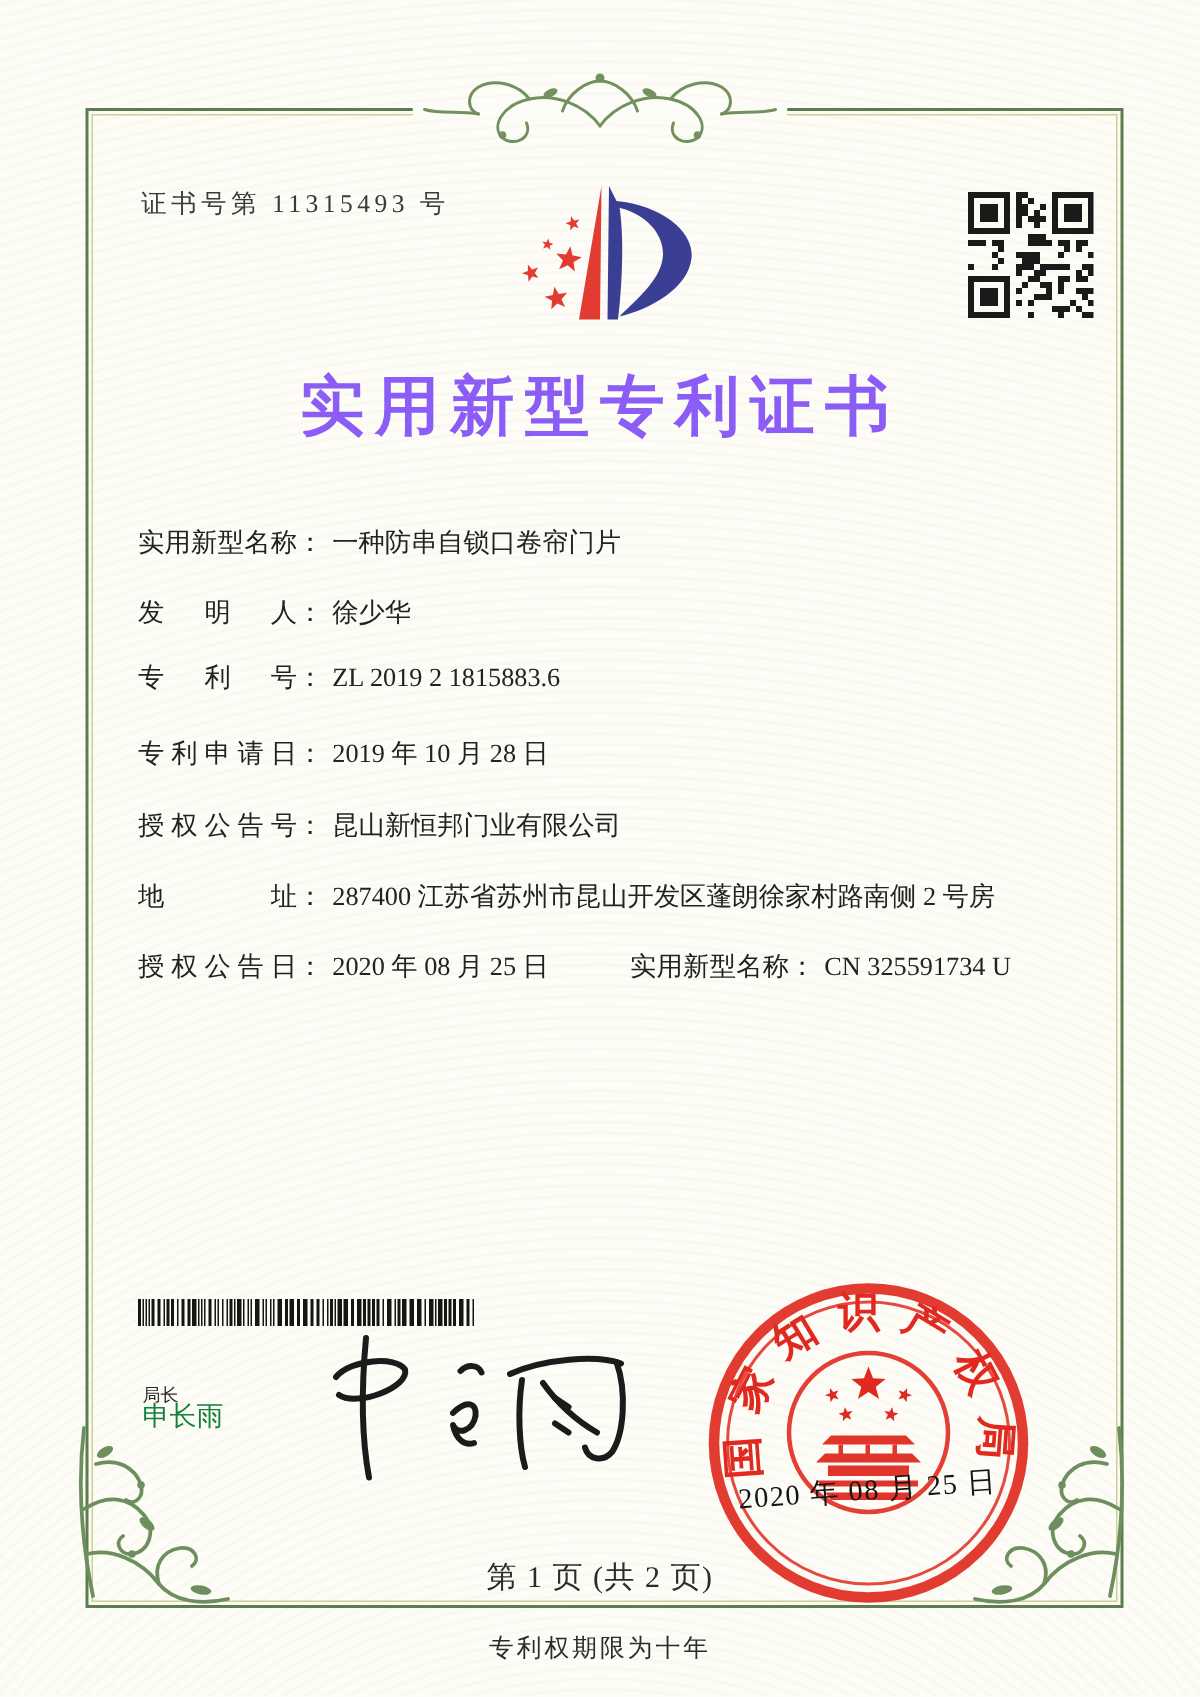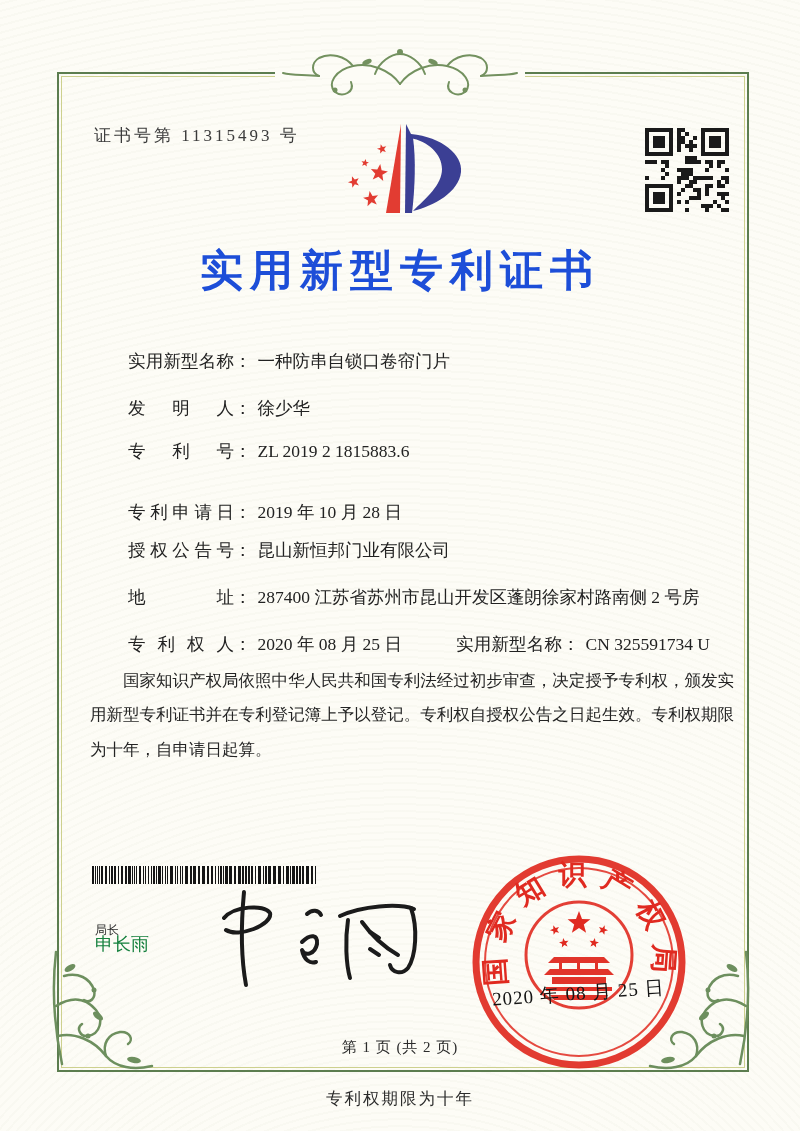--- a/index.html
+++ b/index.html
@@ -30,28 +30,28 @@
     position:absolute;left:94px;top:124px;
     font-size:17px;letter-spacing:3px;color:#3a3a3a;
   }
   
   .logo{position:absolute;left:330px;top:110px;width:160px;height:120px;}
   
   .qr{position:absolute;left:645px;top:128px;width:84px;height:84px;}
   
   .title{
     position:absolute;left:0;right:0;top:242px;text-align:center;
-    font-size:43px;font-weight:700;letter-spacing:7px;color:#1d4ed8;
-  }
-  
-  .row{position:absolute;left:92px;font-size:17.5px;color:#222;white-space:nowrap;margin-left:36px;}
+    font-size:43px;font-weight:700;letter-spacing:7px;color:#8b5cf6;
+  }
+  
+  .row{position:absolute;left:92px;font-size:17.5px;color:#222;white-space:nowrap;}
   .row .lbl{display:inline-block;width:106px;text-align:justify;text-align-last:justify;}
   .row .colon{display:inline-block;margin-right:6px;}
   .row-1{top:349px}.row-2{top:396px}.row-3{top:439px}
-  .row-4{top:500px}.row-5{top:538px}.row-6{top:585px}.row-7{top:632px}
+  .row-4{top:490px}.row-5{top:538px}.row-6{top:585px}.row-7{top:632px}
   .row .group2{position:absolute;left:328px;top:0;white-space:nowrap;}
   
   .body-text{position:absolute;left:90px;top:664px;width:644px;}
   .body-text p{margin:0;text-indent:2em;font-size:16.5px;line-height:2.08;color:#242424;text-align:justify;}
   
   .barcode{position:absolute;left:92px;top:866px;width:224px;height:18px;font-size:0;white-space:nowrap;overflow:hidden;}
   .barcode span{display:inline-block;height:18px;vertical-align:top;}
   .bar-b{background:#151515;}
   .bar-w{background:transparent;}
   
@@ -59,21 +59,21 @@
   .signer-name{position:absolute;left:95px;top:932px;font-size:18px;color:#15803d;font-family:"Liberation Sans","DejaVu Sans",sans-serif;}
   .signature{position:absolute;left:212px;top:886px;width:215px;height:105px;}
   
   .seal{position:absolute;left:460px;top:843px;width:238px;height:238px;}
   .seal-date{
     position:absolute;left:492px;top:980px;width:190px;
     font-size:19px;color:#141414;transform:rotate(-4deg);
     letter-spacing:1px;white-space:nowrap;
   }
   
-  .page-info{position:absolute;left:0;right:0;top:1038px;text-align:center;font-size:15px;color:#2b2b2b;letter-spacing:1px;}
+  .page-info{position:absolute;left:0;right:0;top:1038px;text-align:center;font-size:20px;color:#2b2b2b;letter-spacing:1px;}
   .back-note{position:absolute;left:0;right:0;top:1088px;text-align:center;font-size:16.5px;color:#2b2b2b;letter-spacing:2px;}
 </style>
 </head>
 <body>
 
 <div class="paper-texture"></div>
 
 <div class="frame-outer">
   <div class="frame-inner"></div>
 </div>
@@ -275,28 +275,27 @@
 <div class="row row-4">
   <span class="lbl">专利申请日</span><span class="colon">：</span><span>2019 年 10 月 28 日</span>
 </div>
 <div class="row row-5">
   <span class="lbl">授权公告号</span><span class="colon">：</span><span>昆山新恒邦门业有限公司</span>
 </div>
 <div class="row row-6">
   <span class="lbl">地址</span><span class="colon">：</span><span>287400 江苏省苏州市昆山开发区蓬朗徐家村路南侧 2 号房</span>
 </div>
 <div class="row row-7">
-  <span class="lbl">专利权人</span><span class="colon">：</span><span>2020 年 08 月 25 日</span>
+  <span class="lbl">授权公告日</span><span class="colon">：</span><span>2020 年 08 月 25 日</span>
   <span class="group2">
     <span class="lbl">实用新型名称</span><span class="colon">：</span><span>CN 325591734 U</span>
   </span>
 </div>
 
 <div class="body-text">
-  <p>国家知识产权局依照中华人民共和国专利法经过初步审查，决定授予专利权，颁发实用新型专利证书并在专利登记簿上予以登记。专利权自授权公告之日起生效。专利权期限为十年，自申请日起算。</p>
 </div>
 
 <div class="barcode" id="barcode"><span class="bar-b" style="width: 2px;"></span><span class="bar-w" style="width: 1px;"></span><span class="bar-b" style="width: 1px;"></span><span class="bar-w" style="width: 1px;"></span><span class="bar-b" style="width: 1px;"></span><span class="bar-w" style="width: 1px;"></span><span class="bar-b" style="width: 1px;"></span><span class="bar-w" style="width: 1px;"></span><span class="bar-b" style="width: 2px;"></span><span class="bar-w" style="width: 2px;"></span><span class="bar-b" style="width: 2px;"></span><span class="bar-w" style="width: 2px;"></span><span class="bar-b" style="width: 1px;"></span><span class="bar-w" style="width: 1px;"></span><span class="bar-b" style="width: 2px;"></span><span class="bar-w" style="width: 1px;"></span><span class="bar-b" style="width: 2px;"></span><span class="bar-w" style="width: 2px;"></span><span class="bar-b" style="width: 1px;"></span><span class="bar-w" style="width: 2px;"></span><span class="bar-b" style="width: 2px;"></span><span class="bar-w" style="width: 2px;"></span><span class="bar-b" style="width: 2px;"></span><span class="bar-w" style="width: 1px;"></span><span class="bar-b" style="width: 3px;"></span><span class="bar-w" style="width: 1px;"></span><span class="bar-b" style="width: 1px;"></span><span class="bar-w" style="width: 1px;"></span><span class="bar-b" style="width: 1px;"></span><span class="bar-w" style="width: 1px;"></span><span class="bar-b" style="width: 1px;"></span><span class="bar-w" style="width: 2px;"></span><span class="bar-b" style="width: 2px;"></span><span class="bar-w" style="width: 2px;"></span><span class="bar-b" style="width: 1px;"></span><span class="bar-w" style="width: 1px;"></span><span class="bar-b" style="width: 1px;"></span><span class="bar-w" style="width: 2px;"></span><span class="bar-b" style="width: 1px;"></span><span class="bar-w" style="width: 2px;"></span><span class="bar-b" style="width: 1px;"></span><span class="bar-w" style="width: 1px;"></span><span class="bar-b" style="width: 2px;"></span><span class="bar-w" style="width: 1px;"></span><span class="bar-b" style="width: 1px;"></span><span class="bar-w" style="width: 1px;"></span><span class="bar-b" style="width: 3px;"></span><span class="bar-w" style="width: 1px;"></span><span class="bar-b" style="width: 1px;"></span><span class="bar-w" style="width: 2px;"></span><span class="bar-b" style="width: 1px;"></span><span class="bar-w" style="width: 1px;"></span><span class="bar-b" style="width: 1px;"></span><span class="bar-w" style="width: 2px;"></span><span class="bar-b" style="width: 3px;"></span><span class="bar-w" style="width: 2px;"></span><span class="bar-b" style="width: 1px;"></span><span class="bar-w" style="width: 1px;"></span><span class="bar-b" style="width: 1px;"></span><span class="bar-w" style="width: 2px;"></span><span class="bar-b" style="width: 1px;"></span><span class="bar-w" style="width: 1px;"></span><span class="bar-b" style="width: 1px;"></span><span class="bar-w" style="width: 2px;"></span><span class="bar-b" style="width: 3px;"></span><span class="bar-w" style="width: 2px;"></span><span class="bar-b" style="width: 2px;"></span><span class="bar-w" style="width: 1px;"></span><span class="bar-b" style="width: 3px;"></span><span class="bar-w" style="width: 2px;"></span><span class="bar-b" style="width: 2px;"></span><span class="bar-w" style="width: 2px;"></span><span class="bar-b" style="width: 3px;"></span><span class="bar-w" style="width: 2px;"></span><span class="bar-b" style="width: 2px;"></span><span class="bar-w" style="width: 2px;"></span><span class="bar-b" style="width: 2px;"></span><span class="bar-w" style="width: 2px;"></span><span class="bar-b" style="width: 1px;"></span><span class="bar-w" style="width: 2px;"></span><span class="bar-b" style="width: 1px;"></span><span class="bar-w" style="width: 1px;"></span><span class="bar-b" style="width: 2px;"></span><span class="bar-w" style="width: 1px;"></span><span class="bar-b" style="width: 1px;"></span><span class="bar-w" style="width: 1px;"></span><span class="bar-b" style="width: 3px;"></span><span class="bar-w" style="width: 1px;"></span><span class="bar-b" style="width: 3px;"></span><span class="bar-w" style="width: 2px;"></span><span class="bar-b" style="width: 2px;"></span><span class="bar-w" style="width: 2px;"></span><span class="bar-b" style="width: 3px;"></span><span class="bar-w" style="width: 1px;"></span><span class="bar-b" style="width: 2px;"></span><span class="bar-w" style="width: 1px;"></span><span class="bar-b" style="width: 2px;"></span><span class="bar-w" style="width: 1px;"></span><span class="bar-b" style="width: 2px;"></span><span class="bar-w" style="width: 1px;"></span><span class="bar-b" style="width: 2px;"></span><span class="bar-w" style="width: 2px;"></span><span class="bar-b" style="width: 1px;"></span><span class="bar-w" style="width: 2px;"></span><span class="bar-b" style="width: 3px;"></span><span class="bar-w" style="width: 2px;"></span><span class="bar-b" style="width: 1px;"></span><span class="bar-w" style="width: 1px;"></span><span class="bar-b" style="width: 2px;"></span><span class="bar-w" style="width: 1px;"></span><span class="bar-b" style="width: 3px;"></span><span class="bar-w" style="width: 2px;"></span><span class="bar-b" style="width: 3px;"></span><span class="bar-w" style="width: 2px;"></span><span class="bar-b" style="width: 3px;"></span><span class="bar-w" style="width: 2px;"></span><span class="bar-b" style="width: 1px;"></span><span class="bar-w" style="width: 2px;"></span><span class="bar-b" style="width: 3px;"></span><span class="bar-w" style="width: 1px;"></span><span class="bar-b" style="width: 1px;"></span><span class="bar-w" style="width: 1px;"></span><span class="bar-b" style="width: 3px;"></span><span class="bar-w" style="width: 1px;"></span><span class="bar-b" style="width: 2px;"></span><span class="bar-w" style="width: 1px;"></span><span class="bar-b" style="width: 2px;"></span><span class="bar-w" style="width: 1px;"></span><span class="bar-b" style="width: 2px;"></span><span class="bar-w" style="width: 2px;"></span><span class="bar-b" style="width: 3px;"></span><span class="bar-w" style="width: 2px;"></span><span class="bar-b" style="width: 2px;"></span><span class="bar-w" style="width: 2px;"></span><span class="bar-b" style="width: 1px;"></span></div>
 
 <div class="signer-title">局长</div>
 <div class="signer-name">申长雨</div>
 
 <svg class="signature" viewBox="0 0 215 105">
   <g stroke="#1b1b1b" fill="none" stroke-width="4" stroke-linecap="round" stroke-linejoin="round">
     <path d="M32,6 C29,38 29,72 34,99"></path>

